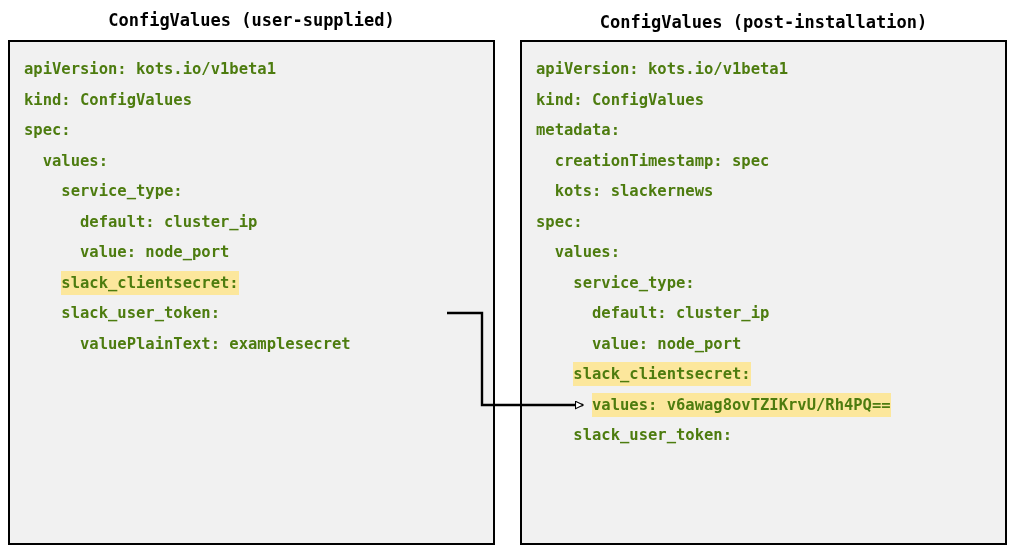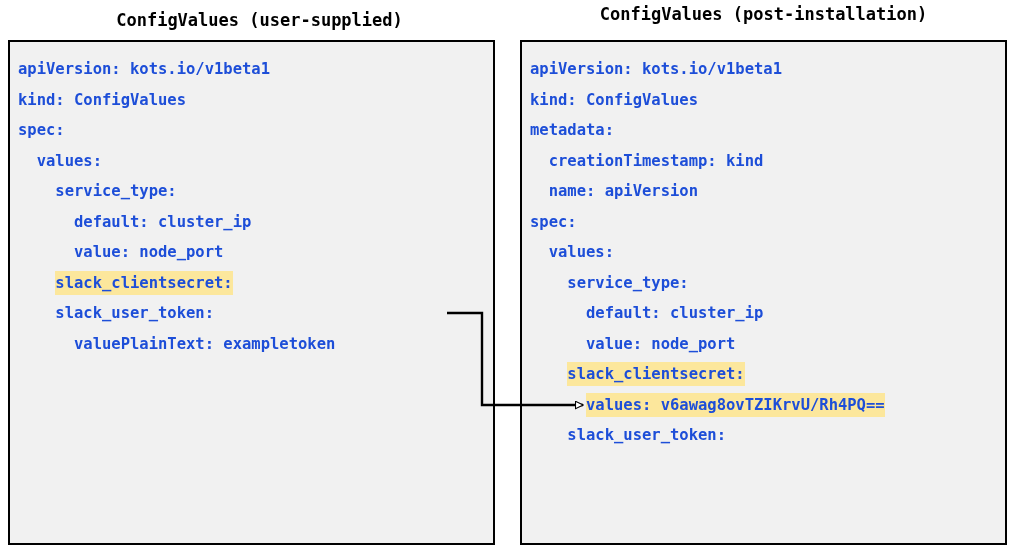--- a/index.html
+++ b/index.html
@@ -24,22 +24,22 @@
   .panel-title {
     position: absolute;
     font-family: "DejaVu Sans Mono", "Liberation Mono", monospace;
     font-size: 17px;
     font-weight: bold;
     color: #000000;
     letter-spacing: 0px;
     white-space: nowrap;
     text-align: center;
   }
-  #title-left  { left: 16px;   top: 10px; width: 487px; }
-  #title-right { left: 520px; top: 4px; width: 487px; }
+  #title-left  { left: 8px;   top: 10px; width: 487px; }
+  #title-right { left: 520px; top: 12px; width: 487px; }
 
   
   .code-panel {
     position: absolute;
     background: #f1f1f1;
     border: 2px solid #000000;
     box-sizing: border-box;
     overflow: hidden;
   }
   #panel-left  { left: 8px;   top: 40px; width: 487px; height: 505px; }
@@ -50,23 +50,23 @@
     left: 0; top: 0; right: 0; bottom: 0;
     padding: 12px 0 0 0;
   }
 
   .code-line {
     height: 30.5px;
     line-height: 30.5px;
     font-family: "DejaVu Sans Mono", "Liberation Mono", monospace;
     font-size: 15.5px;
     font-weight: bold;
-    color: #1d4ed8;
+    color: #4d7c0f;
     white-space: pre;
-    padding-left: 8px;
+    padding-left: 14px;
     box-sizing: border-box;
   }
   .code-line .seg {
     display: inline;
     white-space: pre;
   }
   .code-line .hl {
     background: #fce79c;
     padding: 3px 0 3px 0;
   }
@@ -91,33 +91,33 @@
     <div class="code-body" id="body-left">
         <div class="code-line"><span class="seg">apiVersion: kots.io/v1beta1</span></div>
         <div class="code-line"><span class="seg">kind: ConfigValues</span></div>
         <div class="code-line"><span class="seg">spec:</span></div>
         <div class="code-line"><span class="seg">  </span><span class="seg">values:</span></div>
         <div class="code-line"><span class="seg">    </span><span class="seg">service_type:</span></div>
         <div class="code-line"><span class="seg">      </span><span class="seg">default: cluster_ip</span></div>
         <div class="code-line"><span class="seg">      </span><span class="seg">value: node_port</span></div>
         <div class="code-line"><span class="seg">    </span><span class="seg hl">slack_clientsecret:</span></div>
         <div class="code-line"><span class="seg">    </span><span class="seg">slack_user_token:</span></div>
-        <div class="code-line"><span class="seg">      </span><span class="seg">valuePlainText: exampletoken</span></div>
+        <div class="code-line"><span class="seg">      </span><span class="seg">valuePlainText: examplesecret</span></div>
       </div>
   </div>
 
   <div class="panel-title" id="title-right">ConfigValues (post-installation)</div>
 
   <div class="code-panel" id="panel-right">
     <div class="code-body" id="body-right">
         <div class="code-line"><span class="seg">apiVersion: kots.io/v1beta1</span></div>
         <div class="code-line"><span class="seg">kind: ConfigValues</span></div>
         <div class="code-line"><span class="seg">metadata:</span></div>
-        <div class="code-line"><span class="seg">  </span><span class="seg">creationTimestamp: kind</span></div>
-        <div class="code-line"><span class="seg">  </span><span class="seg">name: apiVersion</span></div>
+        <div class="code-line"><span class="seg">  </span><span class="seg">creationTimestamp: spec</span></div>
+        <div class="code-line"><span class="seg">  </span><span class="seg">kots: slackernews</span></div>
         <div class="code-line"><span class="seg">spec:</span></div>
         <div class="code-line"><span class="seg">  </span><span class="seg">values:</span></div>
         <div class="code-line"><span class="seg">    </span><span class="seg">service_type:</span></div>
         <div class="code-line"><span class="seg">      </span><span class="seg">default: cluster_ip</span></div>
         <div class="code-line"><span class="seg">      </span><span class="seg">value: node_port</span></div>
         <div class="code-line"><span class="seg">    </span><span class="seg hl">slack_clientsecret:</span></div>
         <div class="code-line"><span class="seg">      </span><span class="seg hl">values: v6awag8ovTZIKrvU/Rh4PQ==</span></div>
         <div class="code-line"><span class="seg">    </span><span class="seg">slack_user_token:</span></div>
       </div>
   </div>

